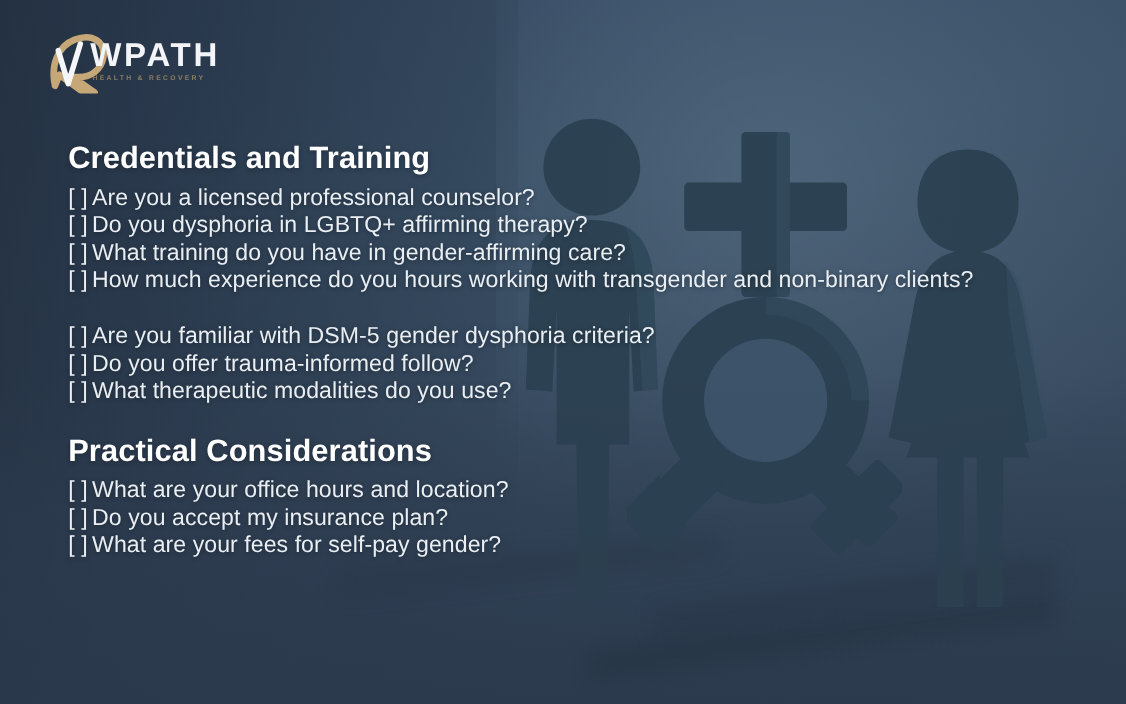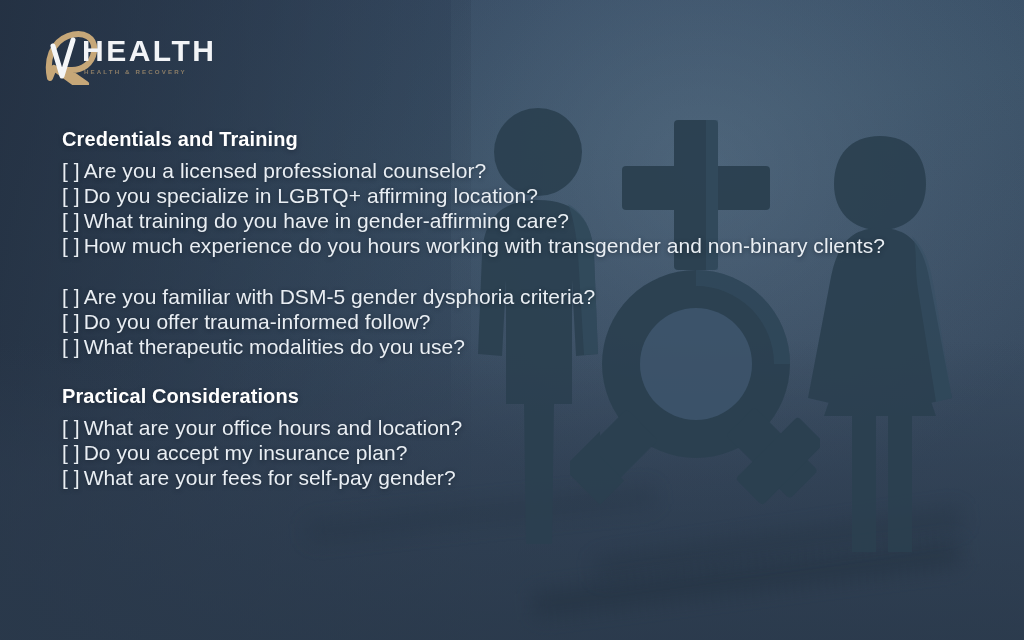--- a/index.html
+++ b/index.html
@@ -66,21 +66,21 @@
   }
 
   
   #content{
     position:absolute; left:62px; top:128px; right:40px;
     z-index:5;
   }
   .section{ margin-bottom:26px; }
   .section:last-child{ margin-bottom:0; }
   .section-title{
-    font-size:20px; font-weight:700; color:#ffffff;
+    font-size:28px; font-weight:700; color:#ffffff;
     letter-spacing:0.1px; margin-bottom:7px;
     text-shadow:0 1px 4px rgba(20,30,42,0.55);
   }
   .checklist{ list-style:none; }
   .check-item{
     font-size:21px; color:#e9eef3; line-height:25px;
     letter-spacing:0.05px; white-space:nowrap;
     text-shadow:0 1px 4px rgba(20,30,42,0.6);
   }
   .check-box{ margin-right:4px; color:#e9eef3; }
@@ -129,31 +129,31 @@
     <rect class="fig-fill" x="88" y="282" width="24" height="138"></rect>
     <path class="fig-edge" d="M112 104 C126 118 130 134 134 156 L152 266 L136 270 L118 158 C114 132 118 116 112 104 Z" opacity=".5"></path>
   </svg>
 </div>
 
 <div id="brand-logo">
   <svg width="150" height="55" viewBox="0 0 150 55">
     <path d="M10 48 C6 30 12 12 28 6 C44 0 56 8 54 22 C52 34 42 40 32 40 L26 40 L46 54 L36 54 L14 38 Z" fill="none" stroke="#c6a778" stroke-width="6" stroke-linejoin="round" stroke-linecap="round"></path>
     <path d="M13 16 L22 46 L33 10" fill="none" stroke="#f4f6f8" stroke-width="5" stroke-linejoin="round" stroke-linecap="round"></path>
   </svg>
-  <div class="logo-wordmark">HEALTH</div>
+  <div class="logo-wordmark">WPATH</div>
   <div class="logo-tagline">HEALTH &amp; RECOVERY</div>
 </div>
 
 <div id="content">
 
   <div class="section">
     <div class="section-title">Credentials and Training</div>
     <ul class="checklist">
       <li class="check-item"><span class="check-box">[ ]</span><span>Are you a licensed professional counselor?</span></li>
-      <li class="check-item"><span class="check-box">[ ]</span><span>Do you specialize in LGBTQ+ affirming location?</span></li>
+      <li class="check-item"><span class="check-box">[ ]</span><span>Do you dysphoria in LGBTQ+ affirming therapy?</span></li>
       <li class="check-item"><span class="check-box">[ ]</span><span>What training do you have in gender-affirming care?</span></li>
       <li class="check-item"><span class="check-box">[ ]</span><span>How much experience do you hours working with transgender and non-binary clients?</span></li>
     </ul>
   </div>
 
   <div class="section">
     <ul class="checklist">
       <li class="check-item"><span class="check-box">[ ]</span><span>Are you familiar with DSM-5 gender dysphoria criteria?</span></li>
       <li class="check-item"><span class="check-box">[ ]</span><span>Do you offer trauma-informed follow?</span></li>
       <li class="check-item"><span class="check-box">[ ]</span><span>What therapeutic modalities do you use?</span></li>

